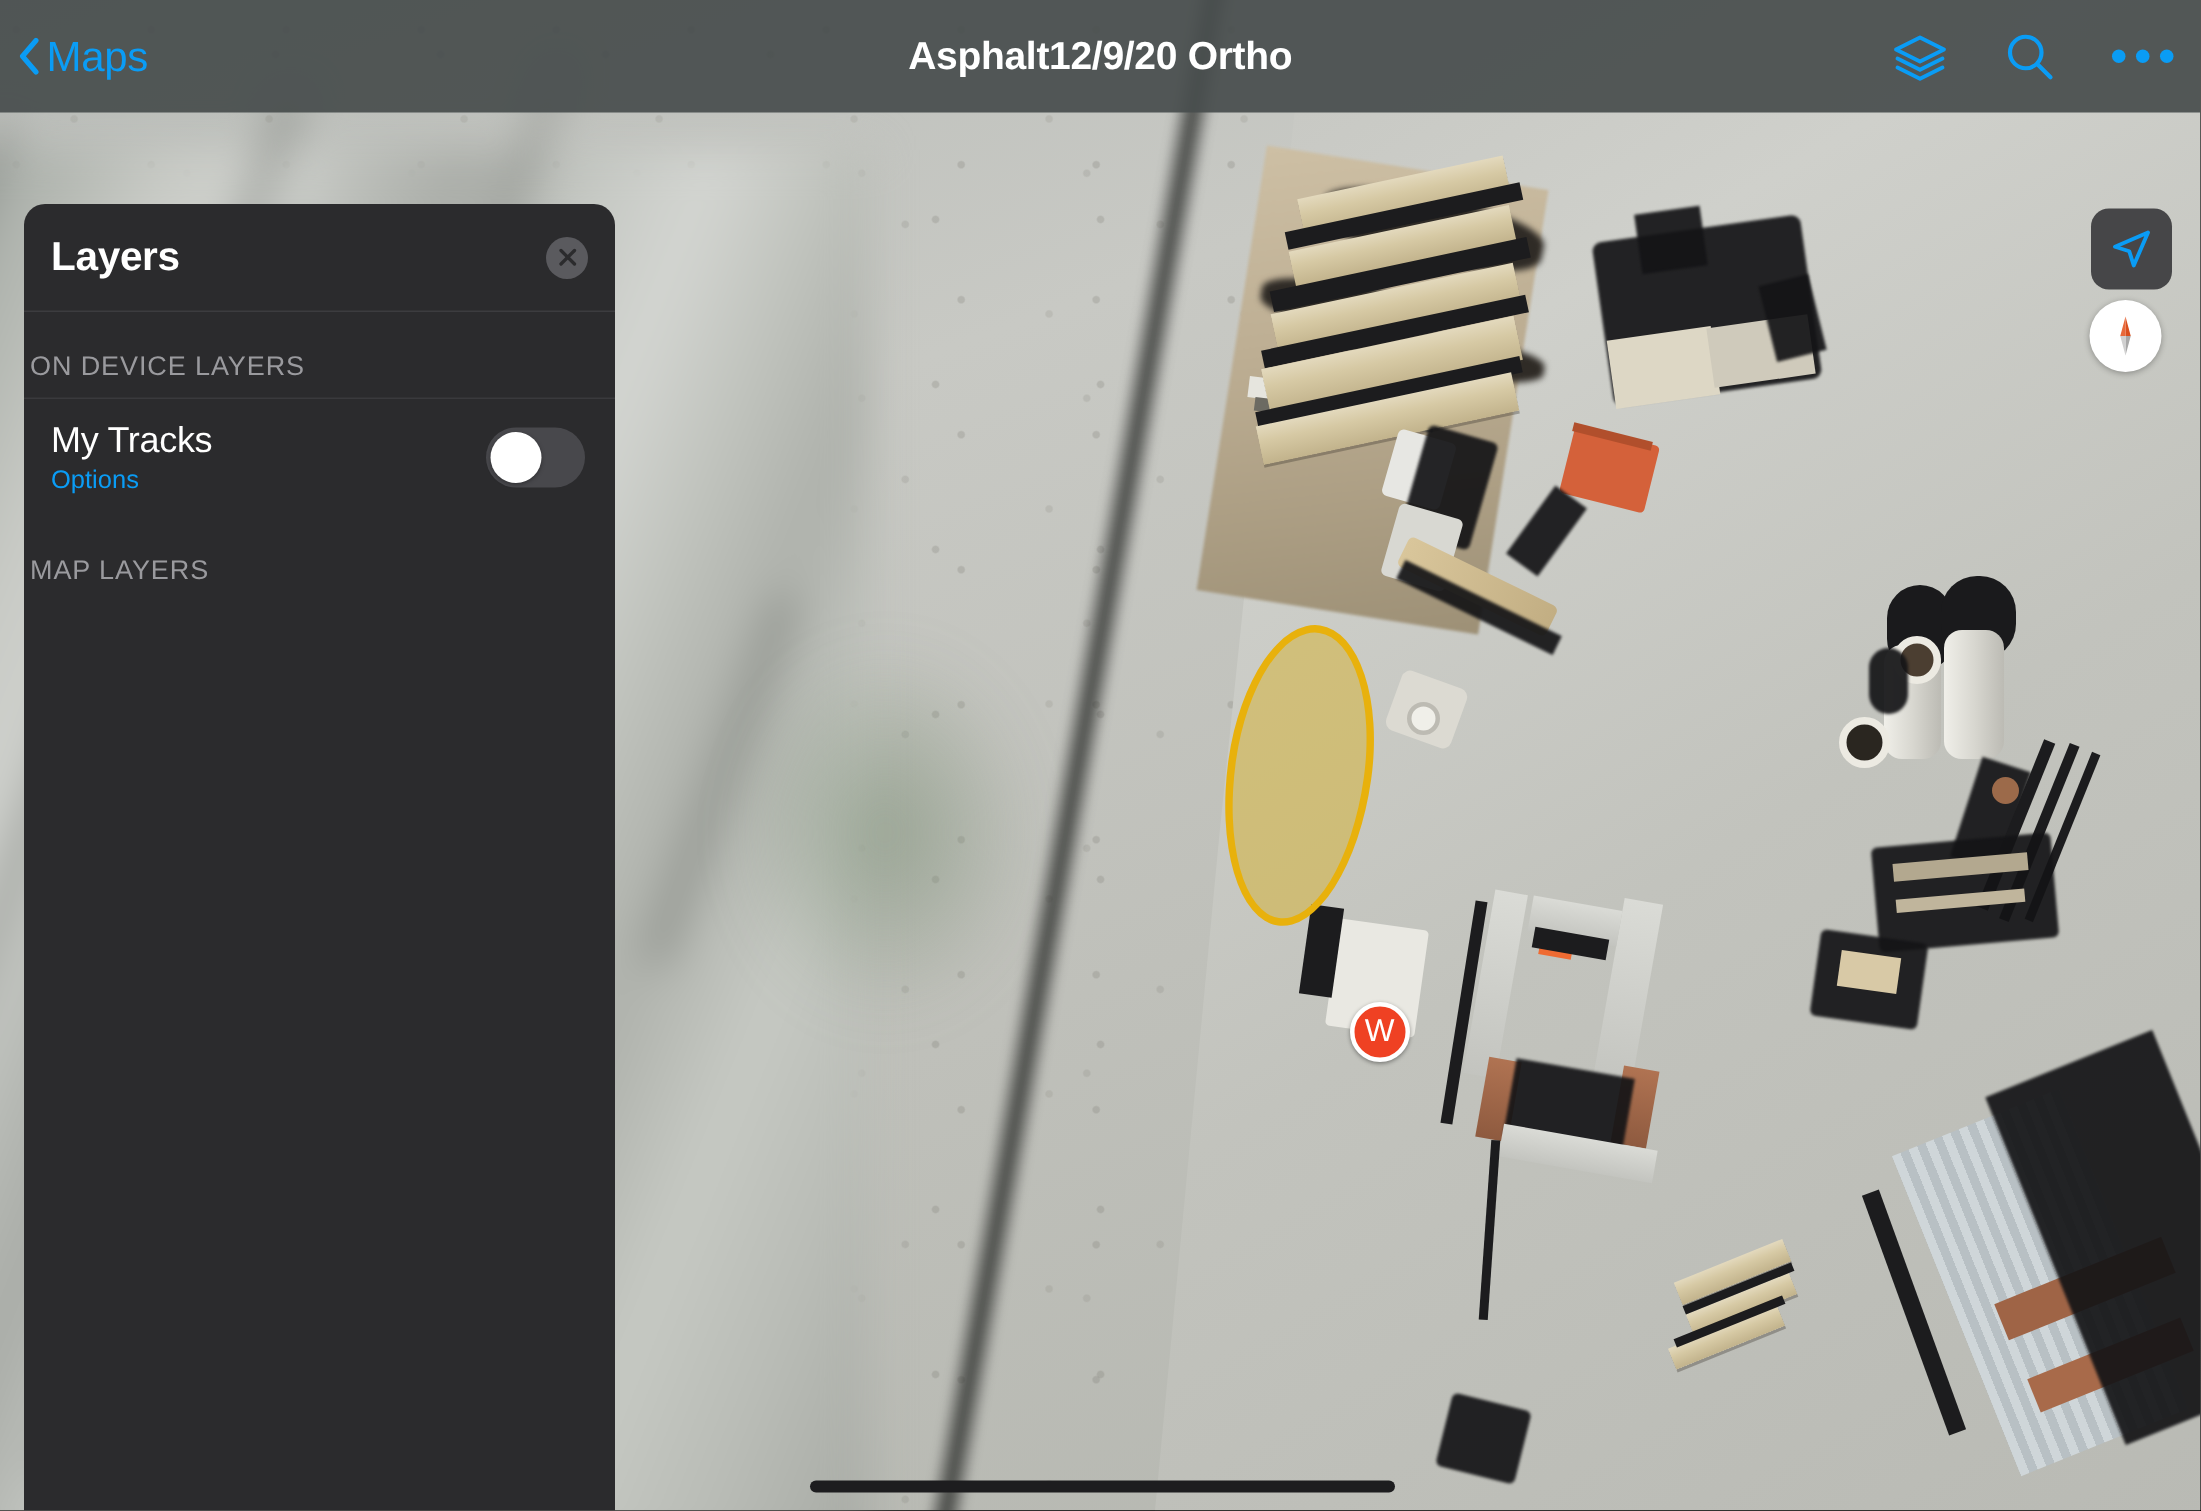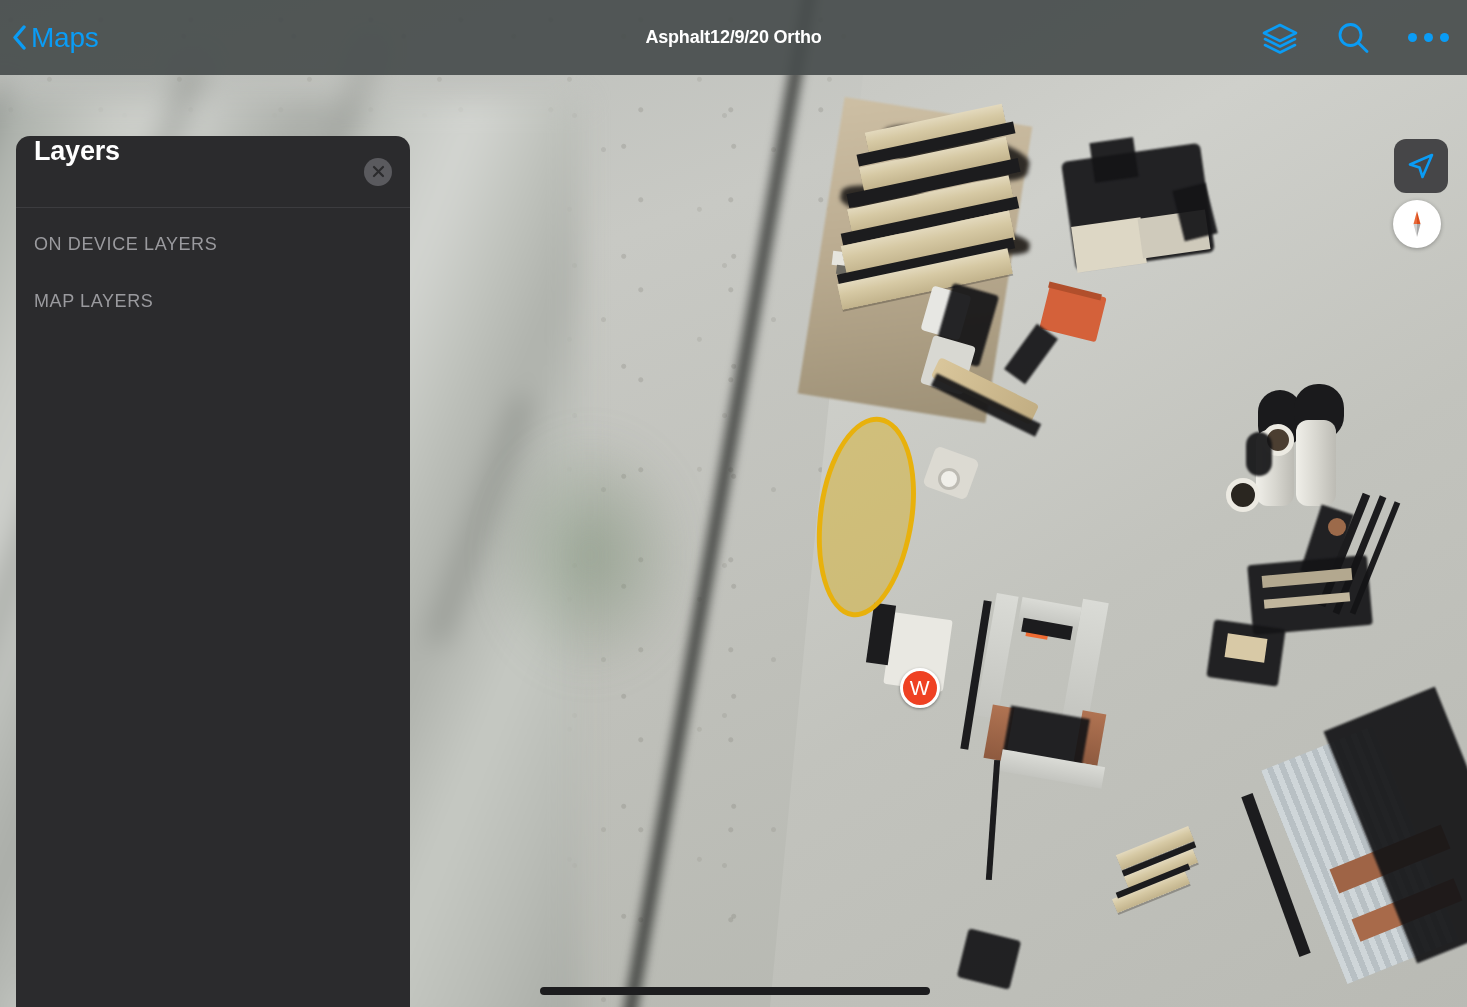--- a/index.html
+++ b/index.html
@@ -152,21 +152,21 @@
     margin-right: 4px;
   }
   .back-label {
     font-size: 28px;
     color: #0a9cf5;
     letter-spacing: -.2px;
   }
   .nav-title {
     position: absolute;
     left: 0; right: 0; text-align: center;
-    font-size: 18px; font-weight: bold; color: #fff;
+    font-size: 26px; font-weight: bold; color: #fff;
     letter-spacing: -.2px;
     pointer-events: none;
   }
   .nav-actions {
     position: absolute; right: 18px;
     display: flex; align-items: center; gap: 38px;
   }
   .nav-icon { cursor: pointer; display: block; }
   .dots { display: flex; gap: 7px; align-items: center; cursor: pointer; }
   .dots span { width: 9px; height: 9px; border-radius: 50%; background: #0a9cf5; display: block; }
@@ -188,38 +188,38 @@
     left: 16px; top: 136px;
     width: 394px; height: 871px;
     background: #2b2b2d;
     border-radius: 14px 14px 0 0;
     z-index: 25;
     overflow: hidden;
   }
   .panel-header {
     position: relative;
     height: 72px;
-    display: flex; 
+    display: flex; align-items: center;
     padding: 0 20px 0 18px;
     border-bottom: 1px solid #3c3c3f;
   }
   .panel-title {
     font-size: 27px; font-weight: bold; color: #fff;
     letter-spacing: -.2px;
   }
   .close-btn {
     position: absolute; right: 18px; top: 50%;
     transform: translateY(-50%);
     width: 28px; height: 28px; border-radius: 50%;
     background: #5a5a5e;
     display: flex; align-items: center; justify-content: center;
     cursor: pointer;
   }
   .section-label {
-    padding: 26px 18px 10px 18px;
+    padding: 26px 18px 10px 4px;
     font-size: 18px; color: #9a9a9e;
     letter-spacing: .6px;
   }
   .layer-row {
     display: flex; align-items: center; justify-content: space-between;
     padding: 14px 20px 14px 18px;
     border-top: 1px solid #3a3a3d;
     min-height: 74px;
     cursor: pointer;
   }
@@ -440,20 +440,29 @@
         <svg width="15" height="15" viewBox="0 0 15 15">
           <line x1="3" y1="3" x2="12" y2="12" stroke="#2b2b2d" stroke-width="2.2" stroke-linecap="round"></line>
           <line x1="12" y1="3" x2="3" y2="12" stroke="#2b2b2d" stroke-width="2.2" stroke-linecap="round"></line>
         </svg>
       </div>
     </div>
 
     <div class="section-label">ON DEVICE LAYERS</div>
 
 
+    <div class="layer-row">
+      <div class="layer-texts">
+        <span class="layer-name">My Tracks</span>
+        <span class="layer-sub link">Options</span>
+      </div>
+      <div class="toggle off">
+        <div class="knob"></div>
+      </div>
+    </div>
 
     <div class="section-label">MAP LAYERS</div>
 
   </div>
 
   <div class="home-indicator"></div>
 
 </div>
 
 </body></html>

